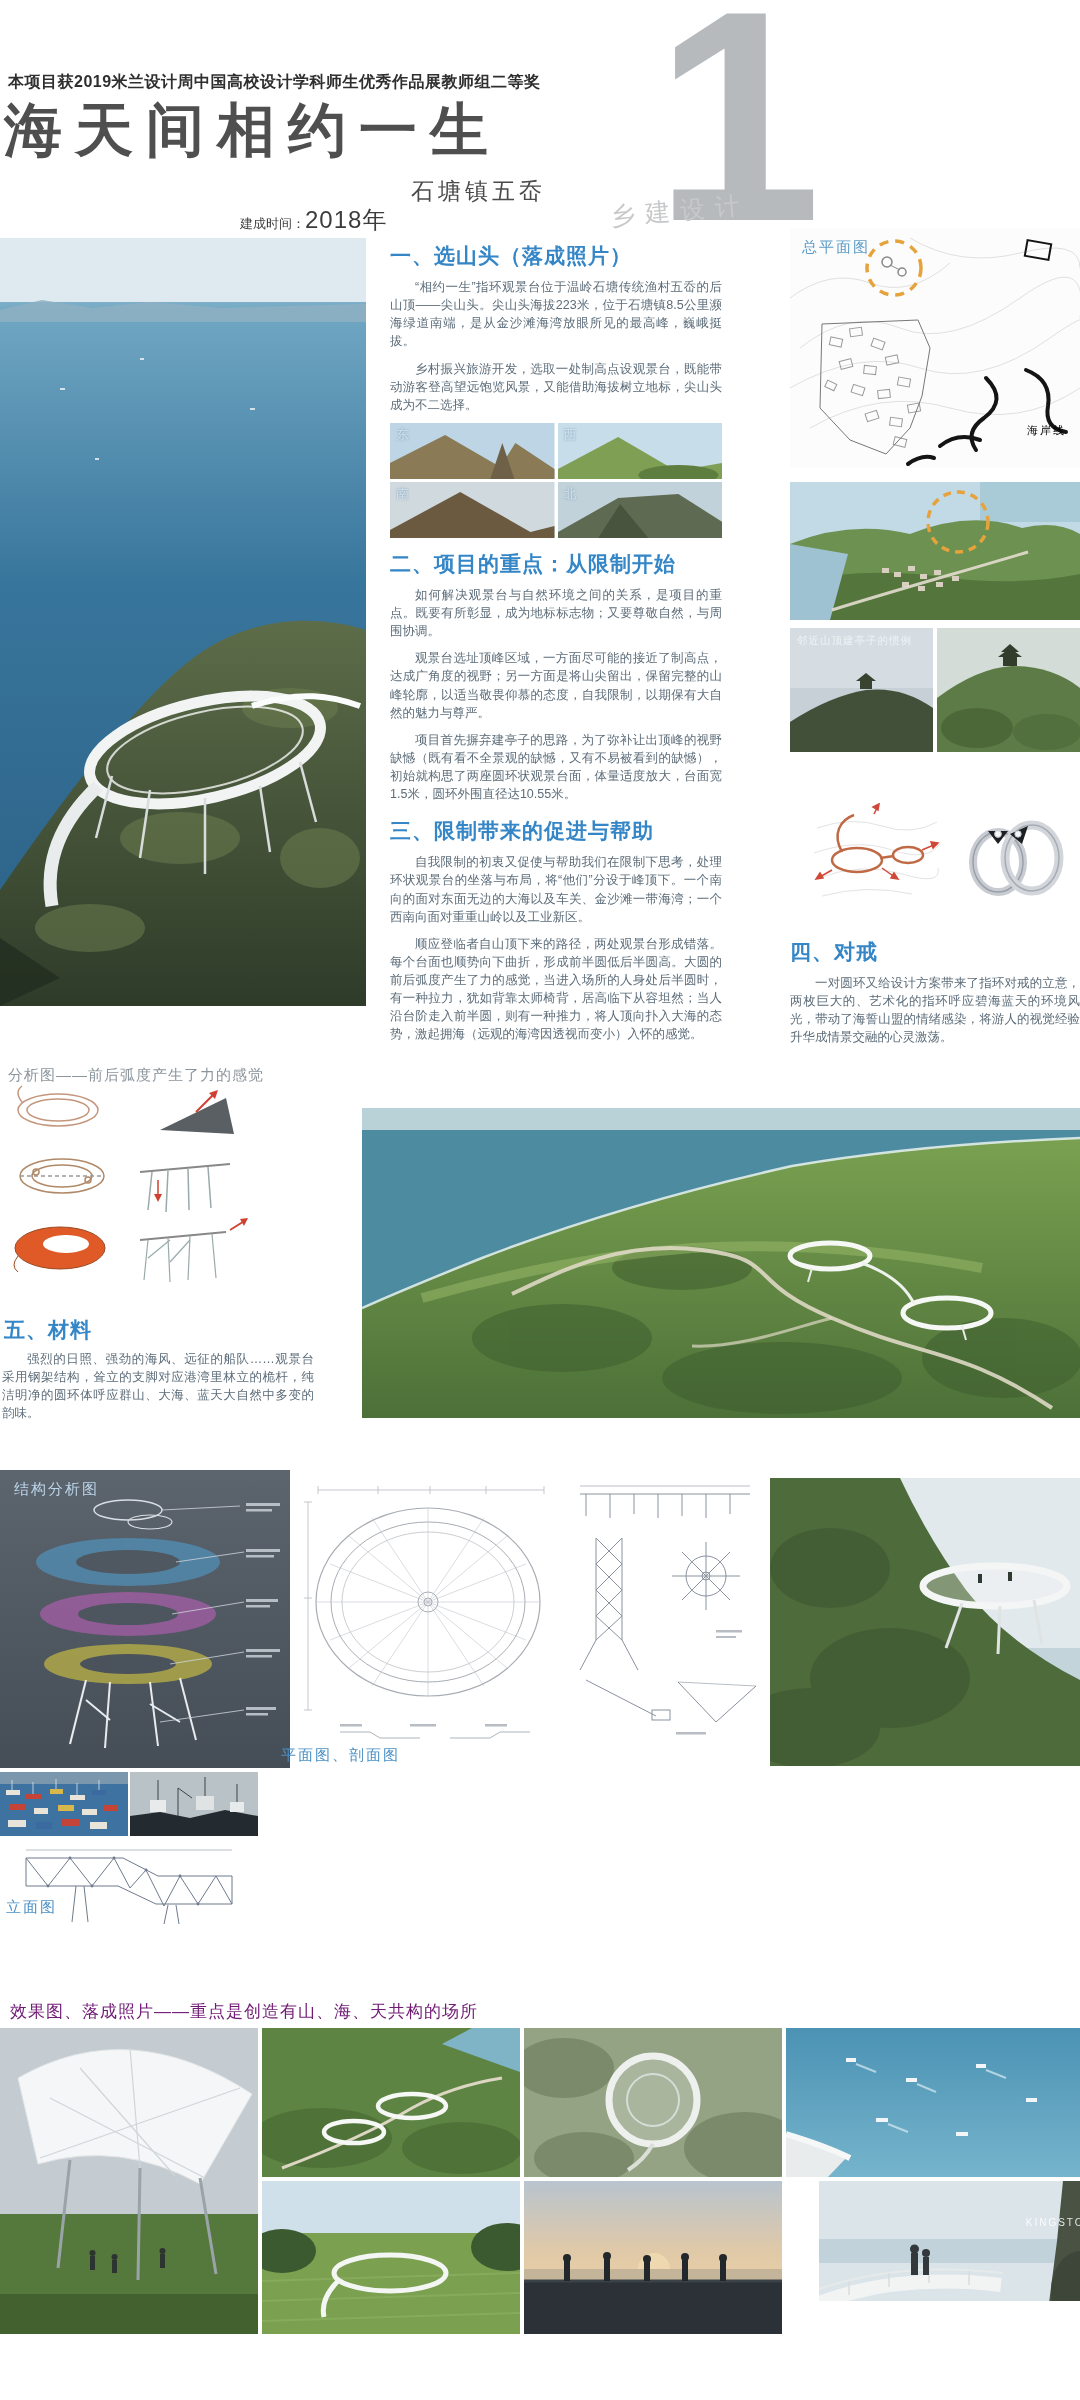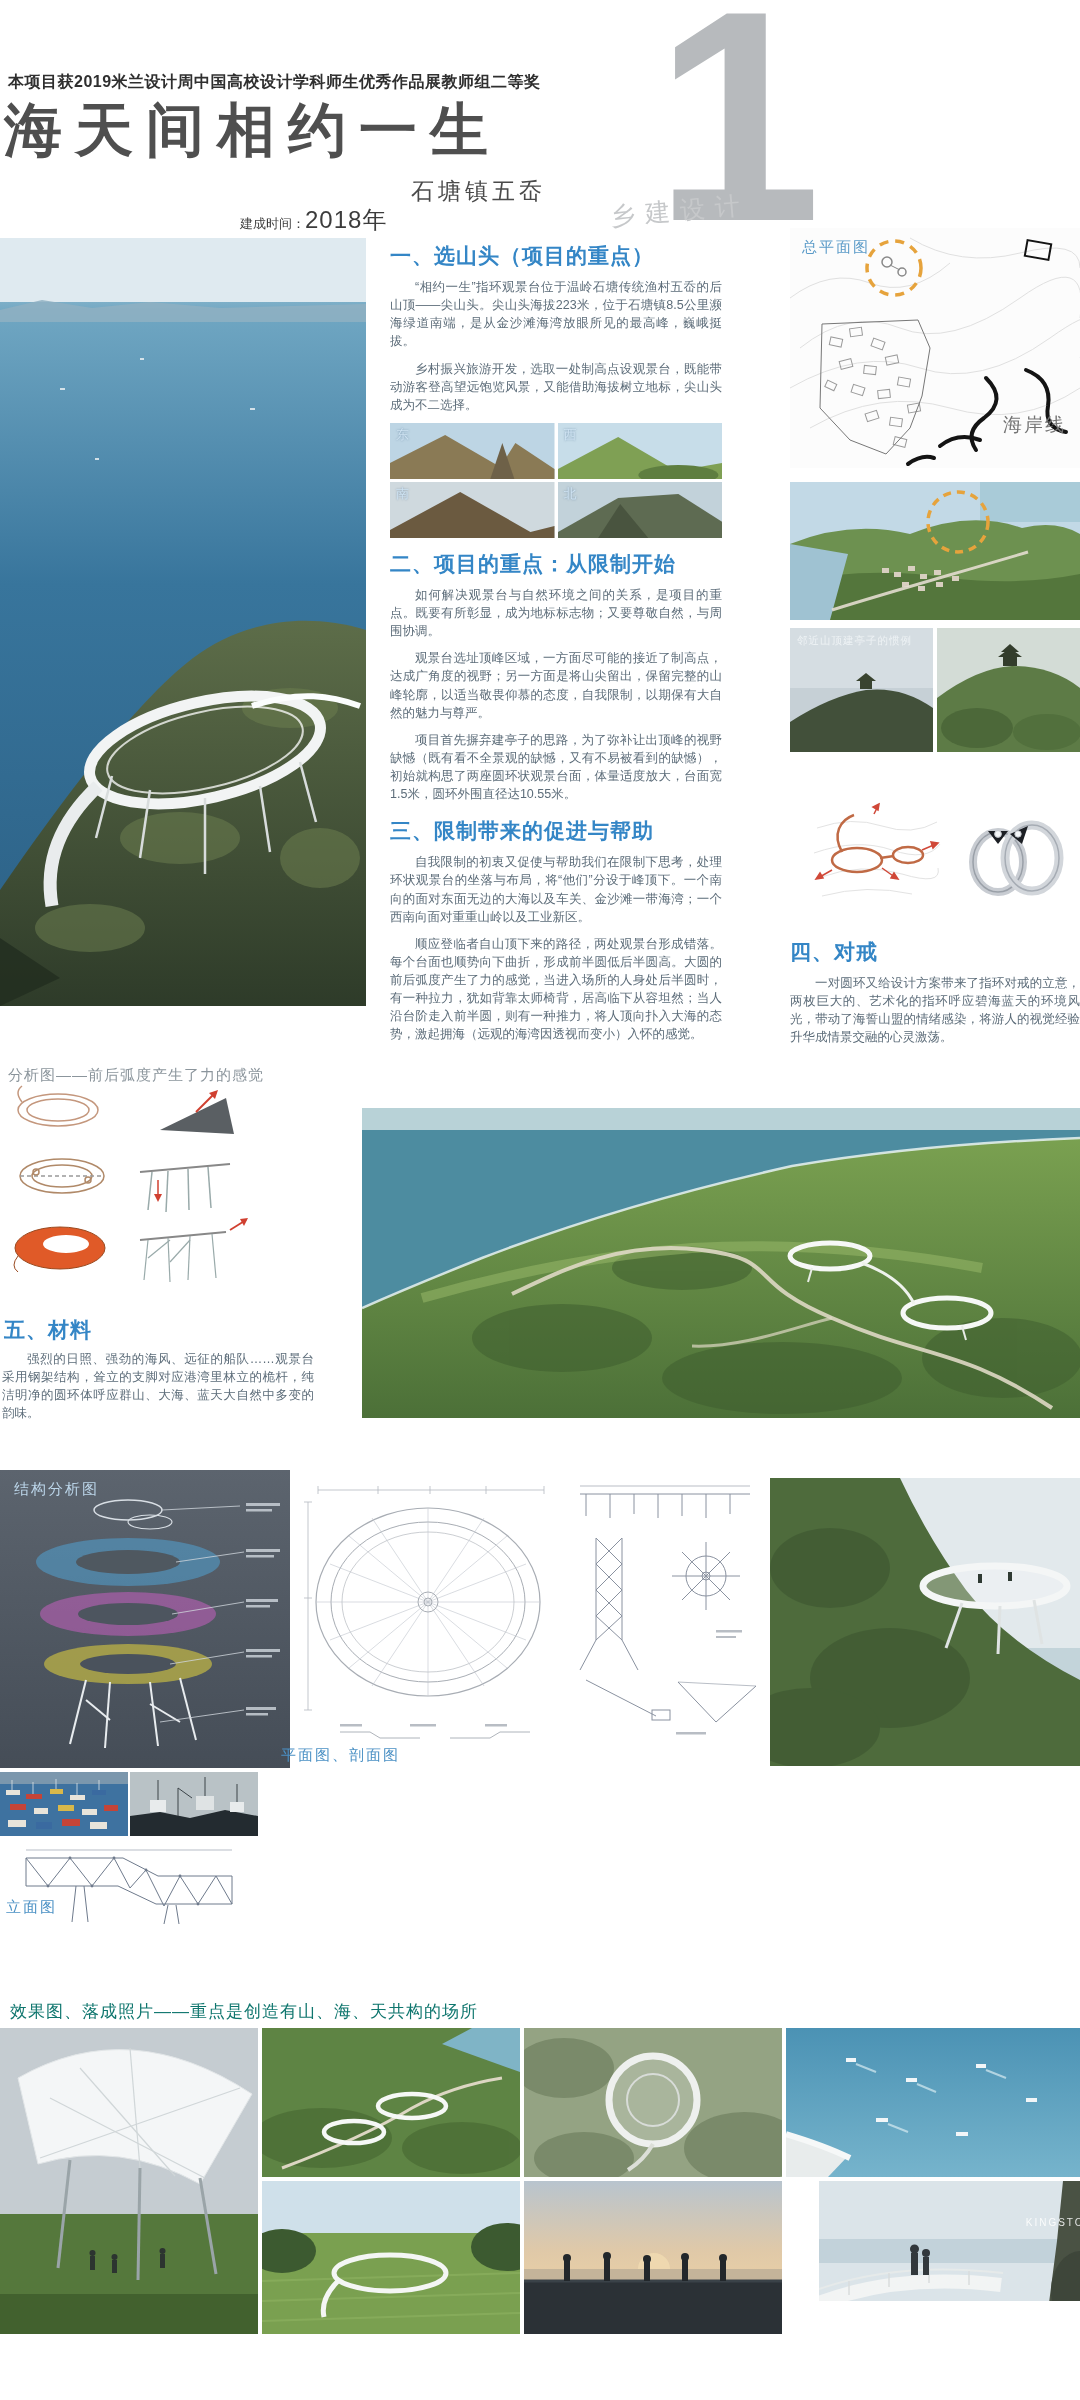--- a/index.html
+++ b/index.html
@@ -16,24 +16,24 @@
   .category{left:610px;top:194px;font-size:25px;color:#c6c8ca;letter-spacing:10px;transform:rotate(-5deg);white-space:nowrap;}
   .h-blue{color:#3486c6;font-size:21px;font-weight:bold;letter-spacing:1px;margin:0 0 8px 0;}
   .para{font-size:12.5px;line-height:1.45;color:#5c6c79;text-align:justify;text-indent:2em;margin:0 0 9px 0;}
   .midcol{left:390px;top:242px;width:332px;}
   .rightcol{left:790px;top:228px;width:290px;}
   .photo-grid{display:grid;grid-template-columns:1fr 1fr;grid-template-rows:56px 56px;gap:3px;margin:4px 0 12px 0;}
   .gcell{position:relative;overflow:hidden;}
   .gcell svg{display:block;width:100%;height:100%;}
   .glabel{position:absolute;left:6px;top:3px;font-size:13px;color:#cfe3f2;text-shadow:0 0 2px rgba(40,80,120,.5);}
   .map-label{position:absolute;left:12px;top:10px;font-size:15px;color:#5b9bc8;letter-spacing:2px;}
-  .coast-label{position:absolute;right:14px;bottom:30px;font-size:19px;color:#737373;letter-spacing:2px;}
+  .coast-label{position:absolute;right:14px;bottom:30px;font-size:11px;color:#000000;letter-spacing:2px;}
   .pav-caption{position:absolute;left:7px;top:6px;font-size:10.5px;color:#f2f6f8;opacity:.85;letter-spacing:1px;}
   .cap-gray{font-size:15px;color:#8b959c;letter-spacing:1px;}
-  .cap-dark{font-size:17px;color:#0f766e;letter-spacing:1px;}
+  .cap-dark{font-size:17px;color:#701a75;letter-spacing:1px;}
   .blue-tag{font-size:15px;color:#4a90c4;letter-spacing:2px;}
   svg{display:block;}
   .ph{overflow:hidden;}
   .watermark{position:absolute;right:10px;top:36px;font-size:10px;color:rgba(255,255,255,.85);letter-spacing:2px;}
 </style>
 </head>
 <body>
 
 <div id="poster">
 
@@ -87,21 +87,21 @@
             <line x1="205" y1="560" x2="205" y2="636"></line>
           <line x1="260" y1="548" x2="270" y2="614"></line>
             <line x1="300" y1="524" x2="316" y2="584"></line>
           <line x1="112" y1="538" x2="96" y2="600"></line>
         </g>
       </g>
     </svg>
   </div>
 
   <div class="abs midcol">
-    <div class="h-blue">一、选山头（项目的重点）</div>
+    <div class="h-blue">一、选山头（落成照片）</div>
     <p class="para">“相约一生”指环观景台位于温岭石塘传统渔村五岙的后山顶——尖山头。尖山头海拔223米，位于石塘镇8.5公里濒海绿道南端，是从金沙滩海湾放眼所见的最高峰，巍峨挺拔。</p>
     <p class="para">乡村振兴旅游开发，选取一处制高点设观景台，既能带动游客登高望远饱览风景，又能借助海拔树立地标，尖山头成为不二选择。</p>
 
     <div class="photo-grid">
       <div class="gcell">
         <svg viewBox="0 0 164 56" preserveAspectRatio="none">
           <rect width="164" height="56" fill="#bdd5e4"></rect>
           <path d="M0,56 L0,40 L55,12 L110,44 L125,20 L164,46 L164,56 Z" fill="#8a7a55"></path>
           <path d="M100,56 L112,20 L124,56 Z" fill="#6e6148"></path>
         </svg>

